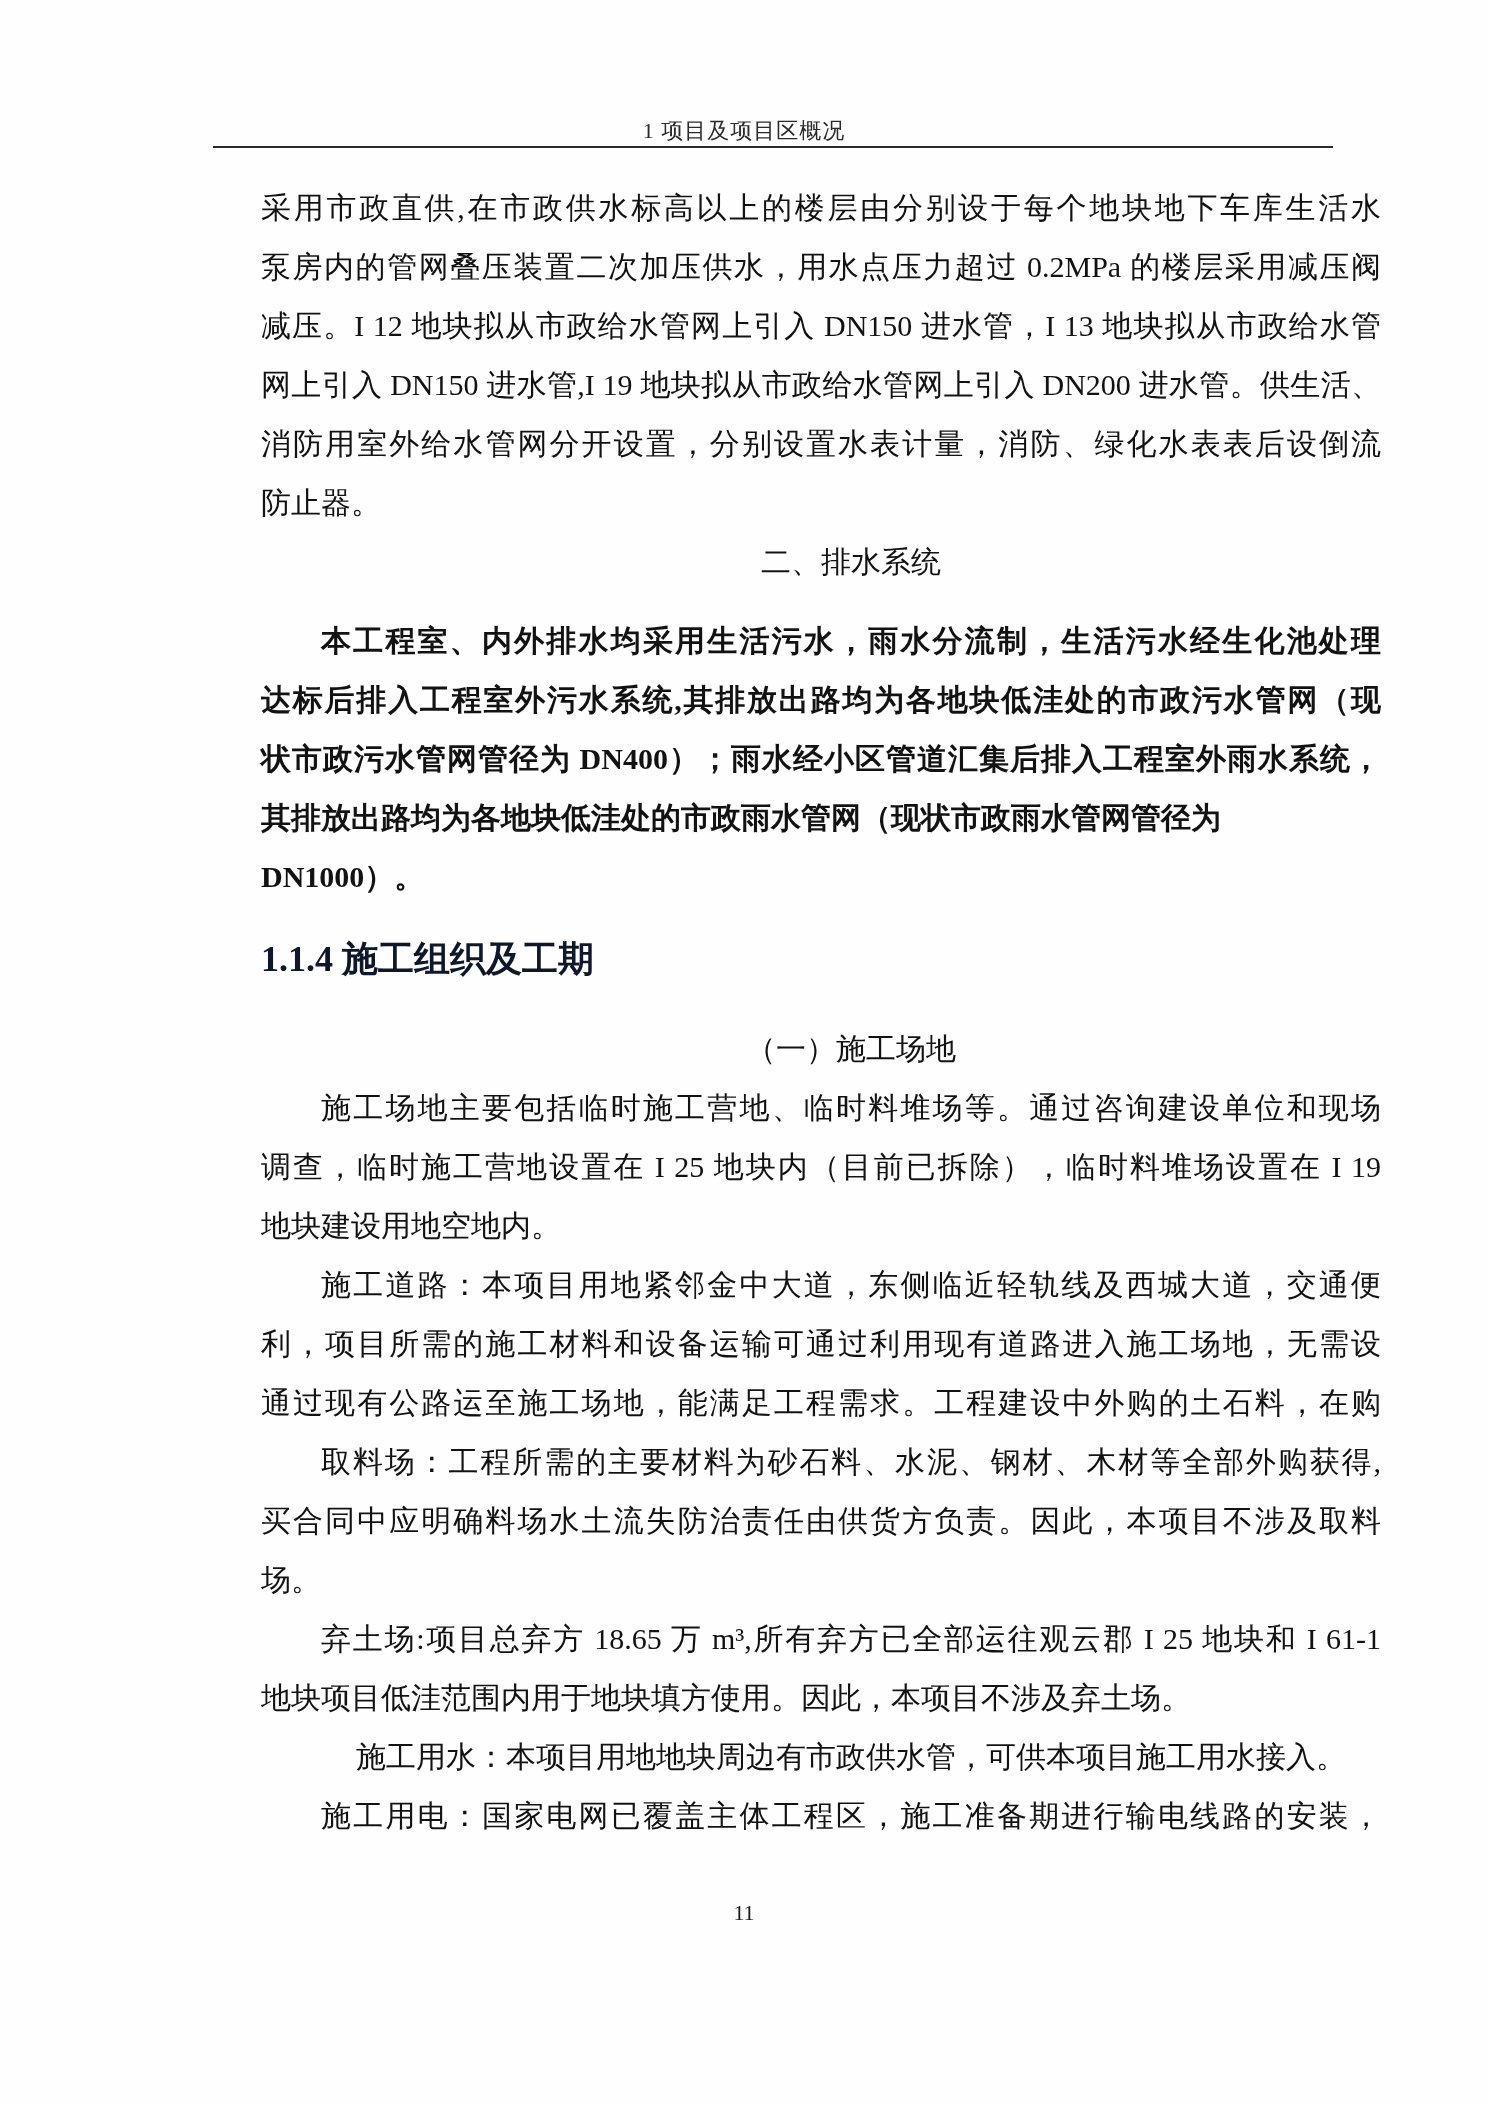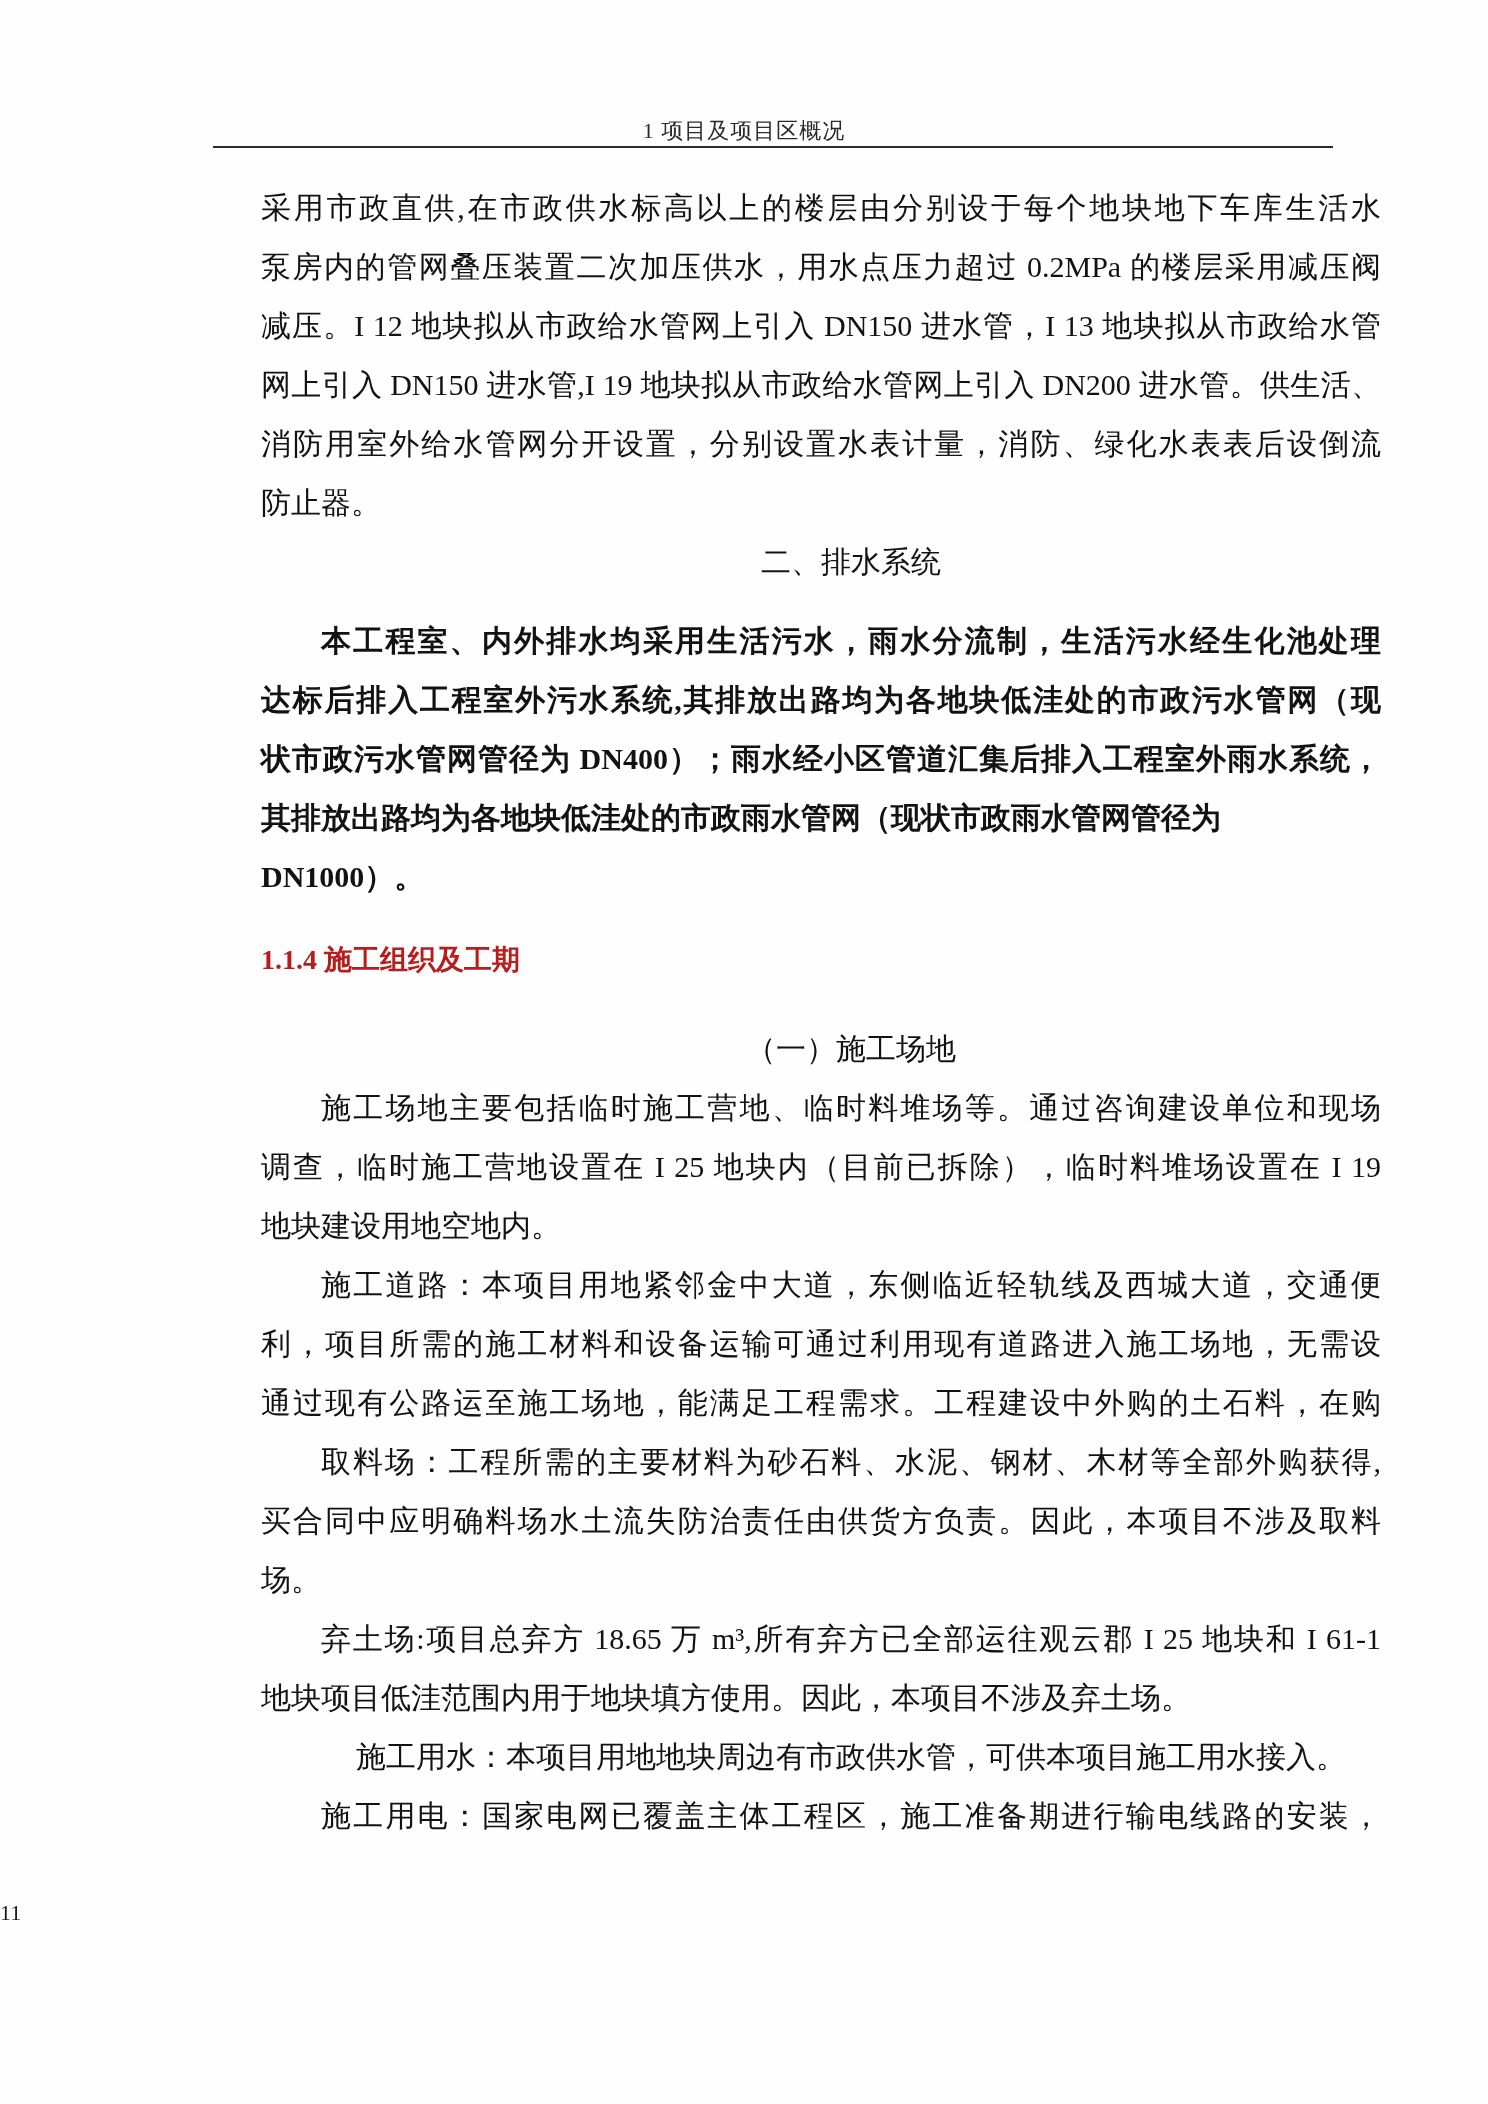--- a/index.html
+++ b/index.html
@@ -44,32 +44,32 @@
     color: #121212;
   }
   .fill {
     text-align: justify;
     text-align-last: justify;
   }
   .ind { text-indent: 60px; text-align: center; }
   .sp-para { margin-top: 20px; font-weight: bold; }
   .section-heading {
     margin: 24px 0 0 0;
-    font-size: 28px;
+    font-size: 36px;
     font-weight: bold;
     line-height: 59px;
-    color: #b91c1c;
+    color: #0f172a;
   }
   .sp-after-heading { margin-top: 30px; font-family: Liberation Serif, serif; }
   .footer {
     position: absolute;
     top: 1893px;
     left: 0;
     width: 100%;
-    text-align: left;
+    text-align: center;
     font-size: 22px;
     line-height: 40px;
     color: #1a1a1a;
   }
 </style>
 </head>
 <body>
 
 <div class="page">
 

